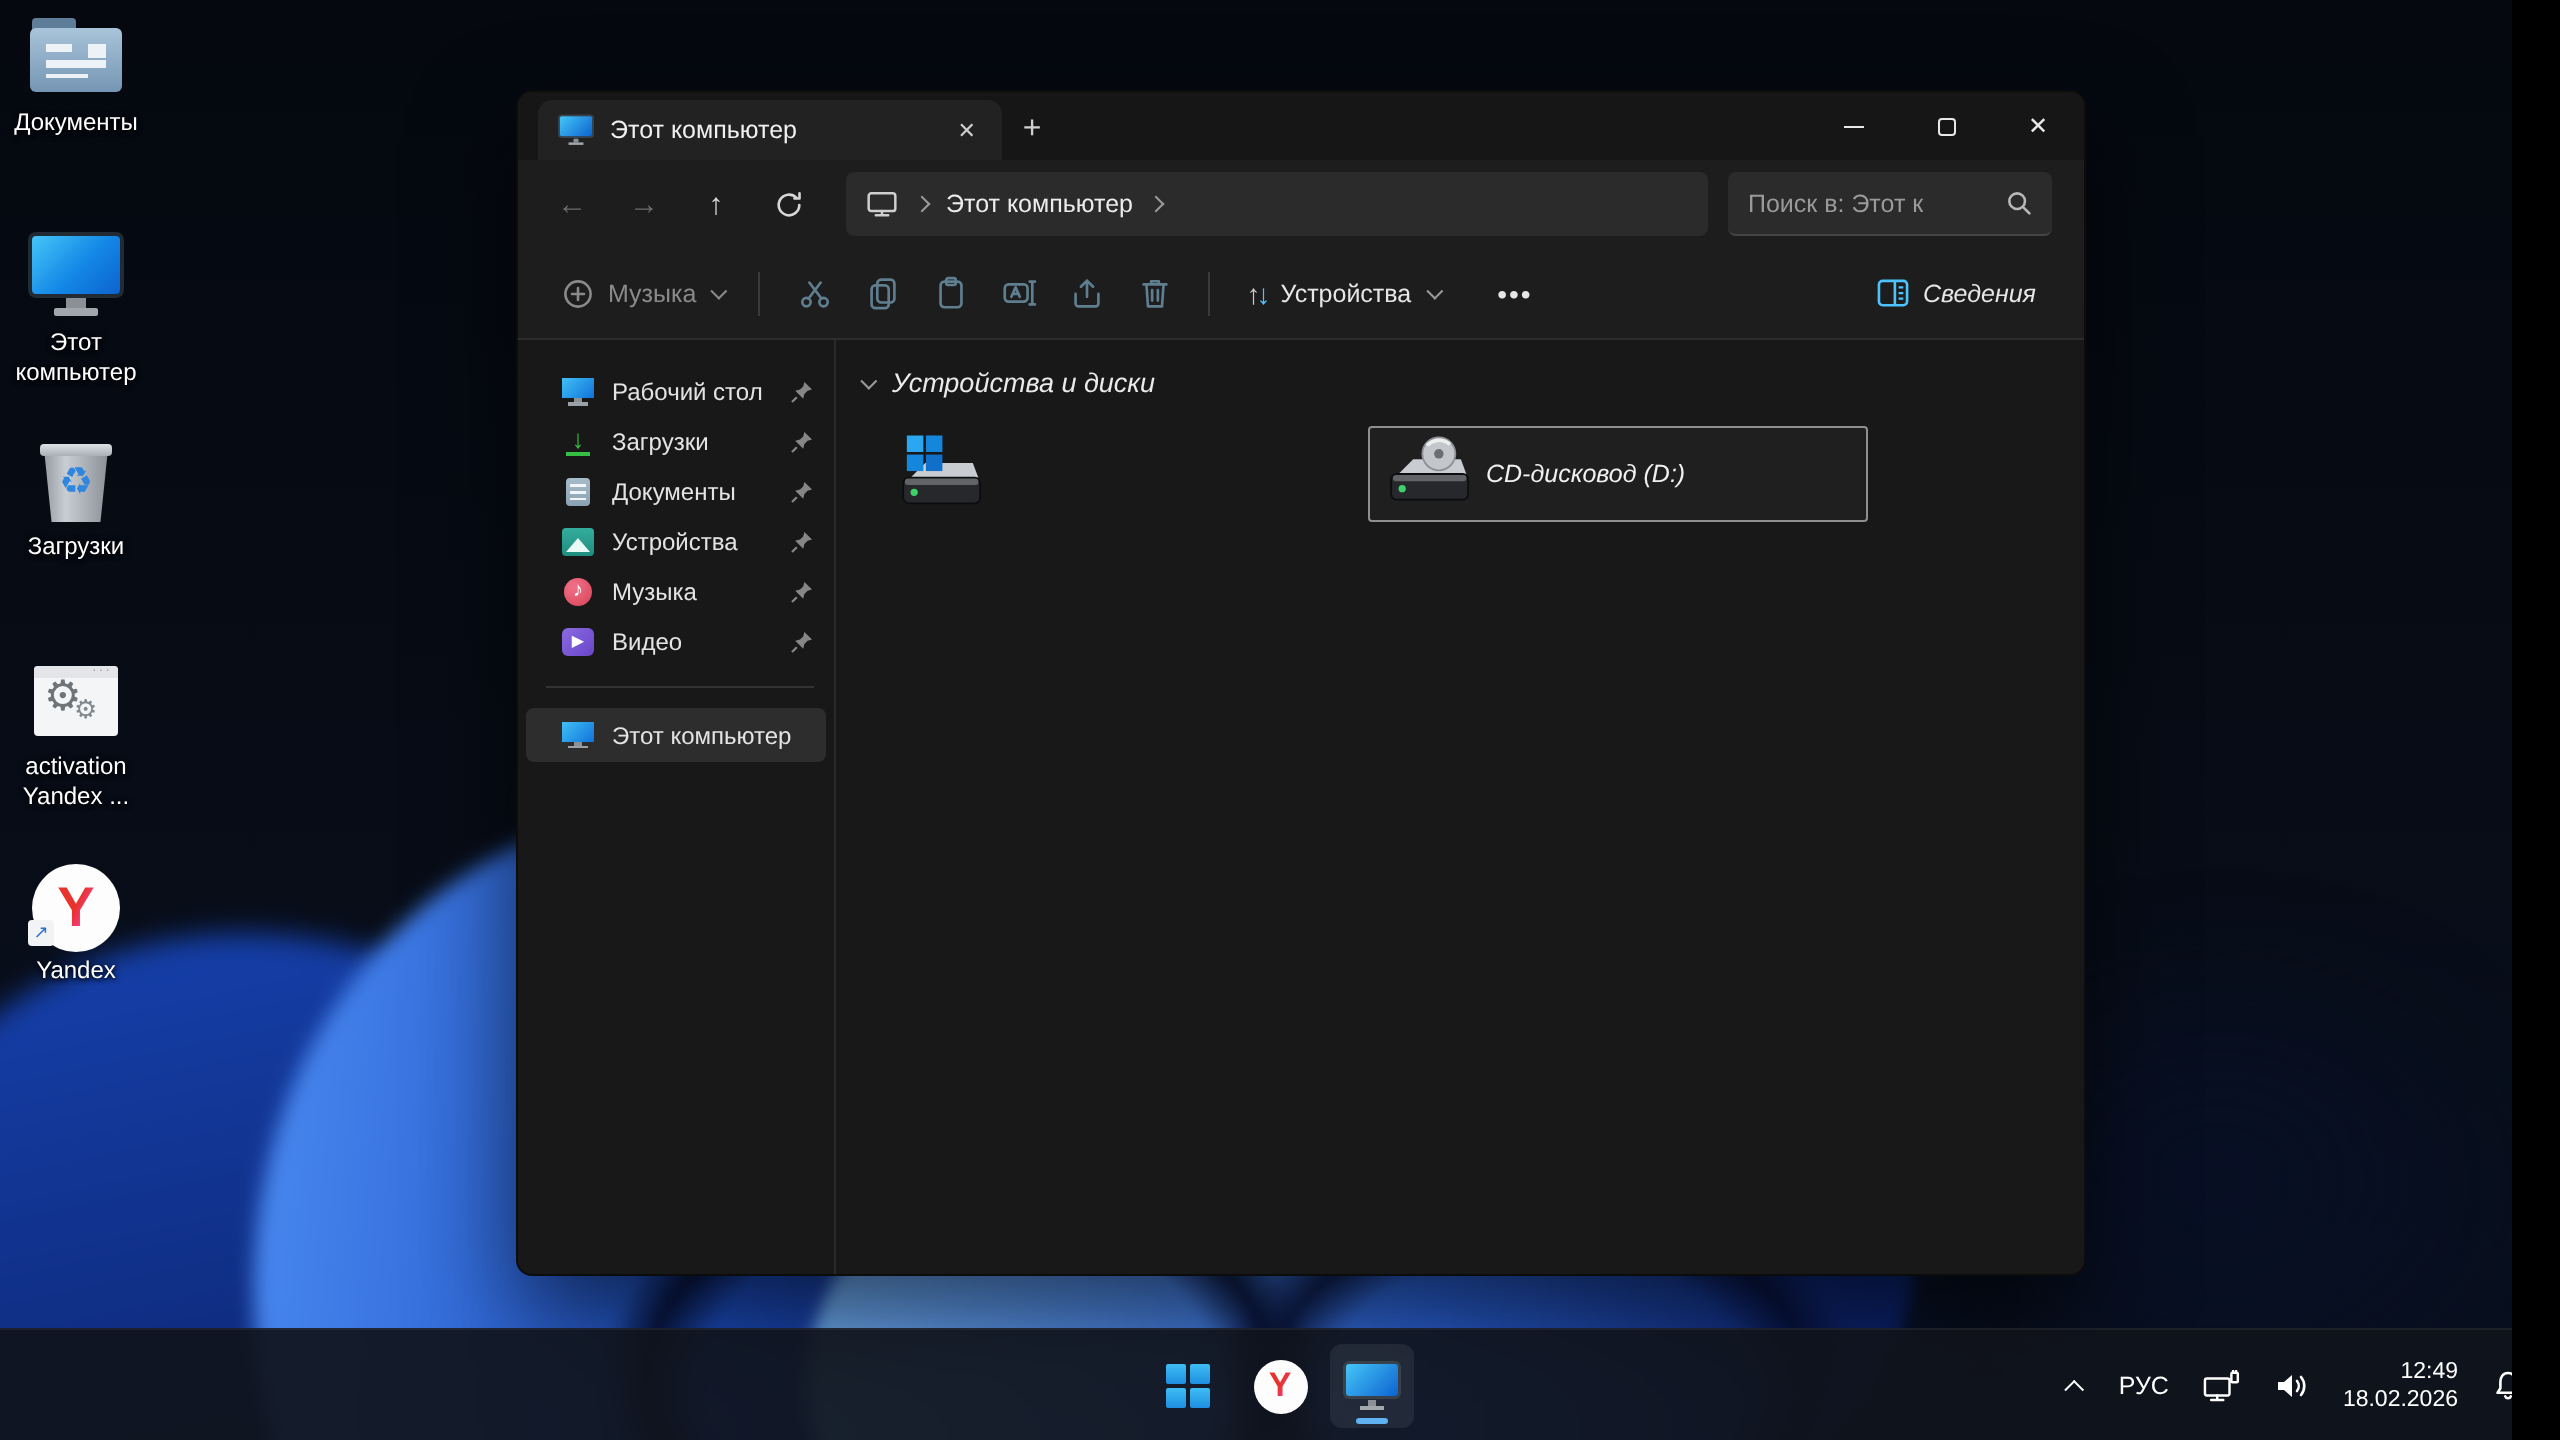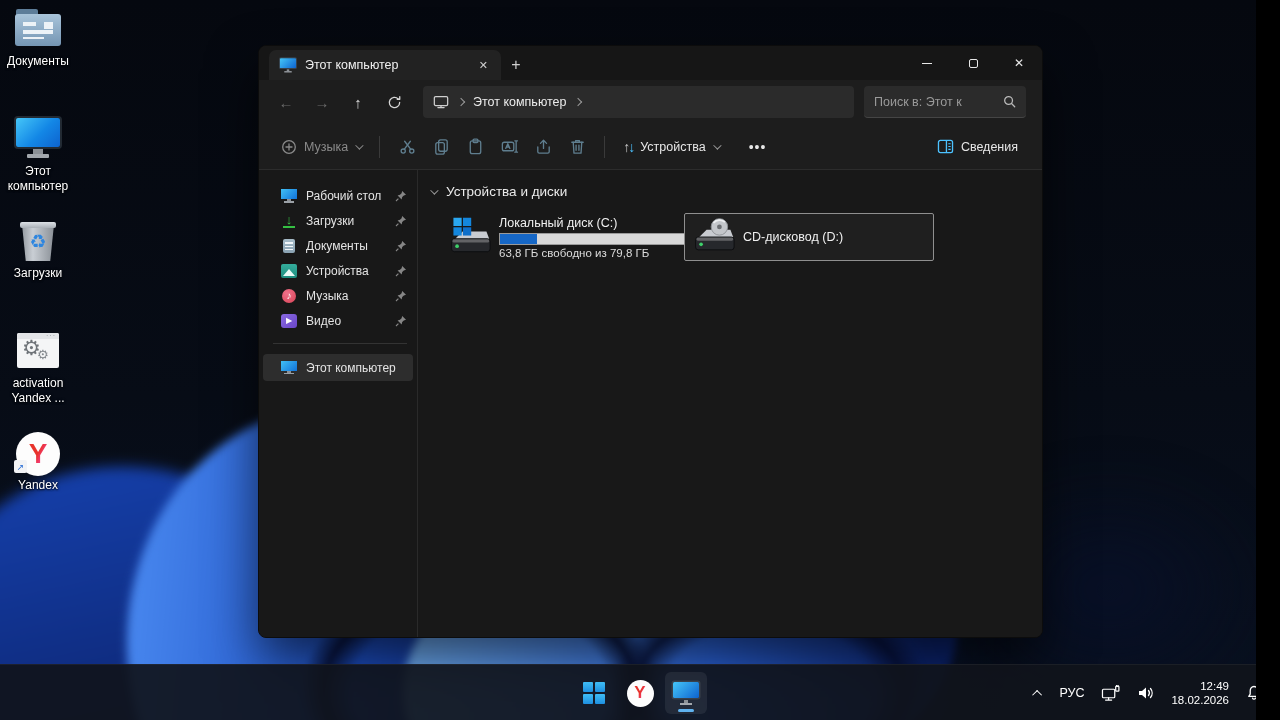--- a/index.html
+++ b/index.html
@@ -101,21 +101,21 @@
     padding:0 16px 0 14px; flex:0 0 auto; }
   .tb-btn { display:flex; align-items:center; gap:7px; padding:6px 8px; border-radius:4px; }
   .tb-label { font-size:12.5px; color:#e6e6e6; }
   .tb-label.dim { color:#8a8a8a; }
   .tb-sep { width:1px; height:22px; background:#3a3a3a; margin:0 10px; }
   .tb-icon { width:34px; height:32px; display:flex; align-items:center; justify-content:center; }
   .cmd-svg { stroke:#5f7e8f; fill:none; stroke-width:1.4; stroke-linecap:round; stroke-linejoin:round; }
   .sort-arrows { font-size:14px; letter-spacing:-2px; }
   .sort-up { color:#c9c9c9; } .sort-down { color:#4cc2ff; }
   .more-dots { font-size:14px; color:#e6e6e6; letter-spacing:1px; }
-  .tb-right { margin-left:auto; display:flex; align-items:flex-start; }
+  .tb-right { margin-left:auto; display:flex; align-items:flex-start;font-style:italic; }
 
   .wbody { flex:1; display:flex; background:#181818; min-height:0; }
   .sidebar { width:158px; padding-top:13px; flex:0 0 auto; }
   .side-item { height:24px; margin:1px 4px; padding:0 6px 0 18px; display:flex; align-items:center; gap:9px; border-radius:4px; }
   .side-item.selected { background:#2d2d2d; height:27px; }
   .si-label { flex:1; font-size:12px; color:#e3e3e3; white-space:nowrap; overflow:hidden; }
   .pin { flex:0 0 auto; opacity:.85; }
   .side-sep { height:1px; background:#333; margin:10px 10px 10px 14px; }
   .vdivider { width:1px; background:#2a2a2a; }
 
@@ -129,21 +129,21 @@
   .si-doc::before { content:""; position:absolute; left:2px; top:3px; width:8px; height:8px;
     background:repeating-linear-gradient(#f2f6fa 0 1.5px, transparent 1.5px 3.5px); }
   .si-img { background:linear-gradient(180deg,#34ad9c,#1f8d7f); border-radius:2px; }
   .si-img::before { content:""; position:absolute; left:2px; bottom:2px; border-left:6px solid transparent;
     border-right:6px solid transparent; border-bottom:7px solid #eafaf6; }
   .si-mus { background:radial-gradient(circle at 35% 30%,#f0718a,#d84356); border-radius:50%; width:14px; height:14px; margin:0 1px; }
   .si-mus span { position:absolute; left:0; top:0; width:100%; text-align:center; font-size:10px; color:#fff; line-height:14px; }
   .si-vid { background:linear-gradient(135deg,#8a6ae2,#6a46c8); border-radius:3px; }
   .si-vid span { position:absolute; left:0; top:0; width:100%; text-align:center; font-size:8px; color:#fff; line-height:14px; }
 
-  .content { flex:1; padding:14px 16px 0 8px; min-width:0; }
+  .content { flex:1; padding:14px 16px 0 8px; min-width:0;font-style:italic; }
   .section-header { display:flex; align-items:center; gap:10px; padding-left:4px; }
   .section-label { font-size:13.5px; color:#eaeaea; }
   .drives { display:flex; margin:14px 0 0 15px; }
   .drive-tile { width:240px; height:48px; display:flex; align-items:center; gap:8px; padding:4px 6px; border-radius:2px; }
   .drive-tile.selected { width:250px; margin-left:3px; border:1px solid #8f8f8f; background:rgba(255,255,255,.03); }
   .drive-text { flex:1; min-width:0; }
   .drive-name { font-size:12.5px; color:#f0f0f0; white-space:nowrap; }
   .drive-bar { margin-top:3px; width:186px; height:12px; background:#d8d8d8; border:1px solid #9a9a9a; }
   .drive-fill { height:100%; background:#1667c6; }
   .drive-free { margin-top:2px; font-size:11.5px; color:#dcdcdc; white-space:nowrap; }
@@ -441,27 +441,20 @@
               <rect x="5" y="25" width="42" height="14" rx="3" fill="#26282c" stroke="#0c0d0f"></rect>
               <rect x="6" y="25.5" width="40" height="3.5" rx="1.5" fill="rgba(255,255,255,.28)"></rect>
               <circle cx="11" cy="33" r="2" fill="#3ed06a"></circle>
               <g>
                 <rect x="7" y="2" width="9" height="9" fill="#2aa7f0"></rect>
                   <rect x="17.4" y="2" width="9" height="9" fill="#1487dd"></rect>
                 <rect x="7" y="12.4" width="9" height="9" fill="#1487dd"></rect>
                   <rect x="17.4" y="12.4" width="9" height="9" fill="#0f6fc9"></rect>
               </g>
             </svg>
-            <div class="drive-text">
-              <div class="drive-name">Локальный диск (C:)</div>
-              <div class="drive-bar">
-                <div class="drive-fill" style="width: 20%;"></div>
-              </div>
-              <div class="drive-free">63,8 ГБ свободно из 79,8 ГБ</div>
-            </div>
           </div>
           <div class="drive-tile selected">
             <svg width="44" height="40" viewBox="0 0 48 42">
               <polygon points="9,21 17,13 43,13 46,21" fill="#c9ccd1"></polygon>
               <rect x="5" y="21" width="42" height="14" rx="3" fill="#26282c" stroke="#0c0d0f"></rect>
               <rect x="6" y="21.5" width="40" height="3.5" rx="1.5" fill="rgba(255,255,255,.28)"></rect>
               <circle cx="11" cy="29" r="2" fill="#3ed06a"></circle>
               <g>
                 <circle cx="31" cy="10" r="9" fill="#c3c6ca"></circle>
                 <circle cx="31" cy="10" r="9" fill="none" stroke="#8d9095"></circle>

